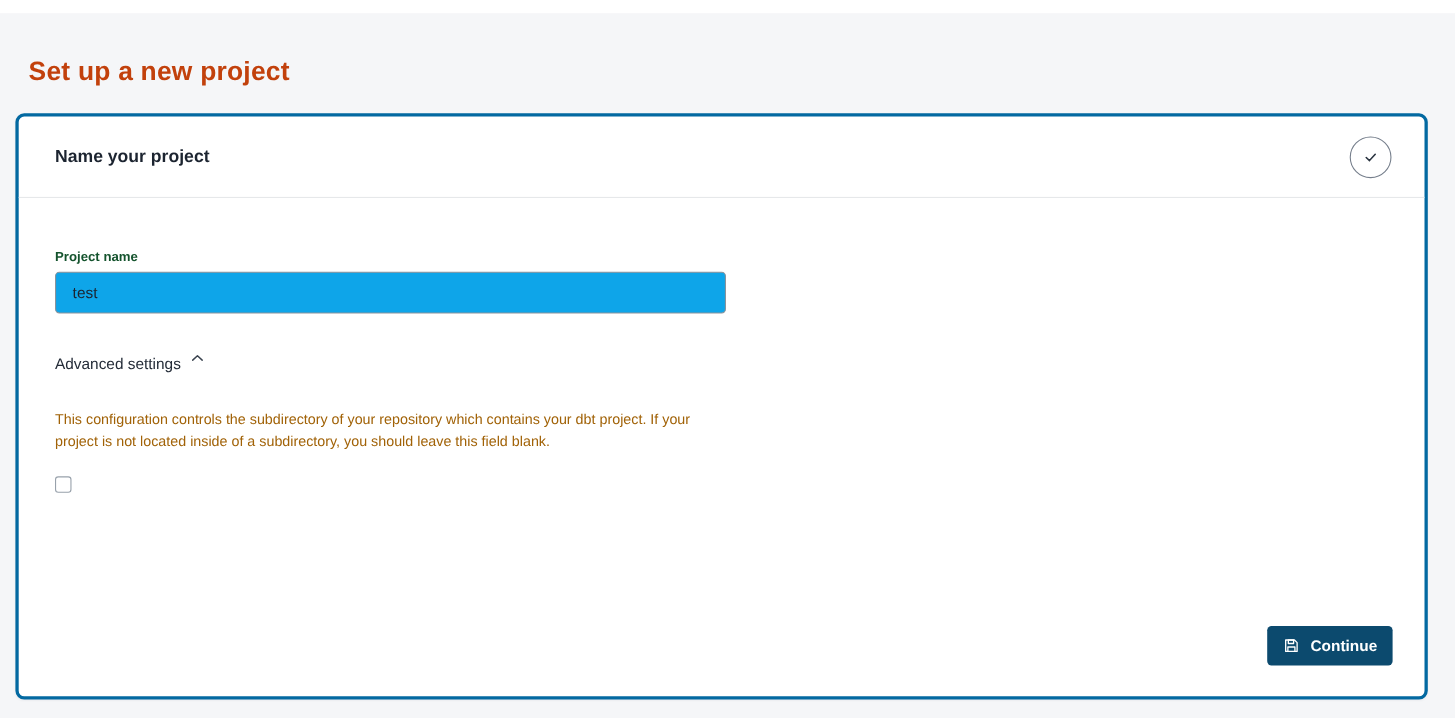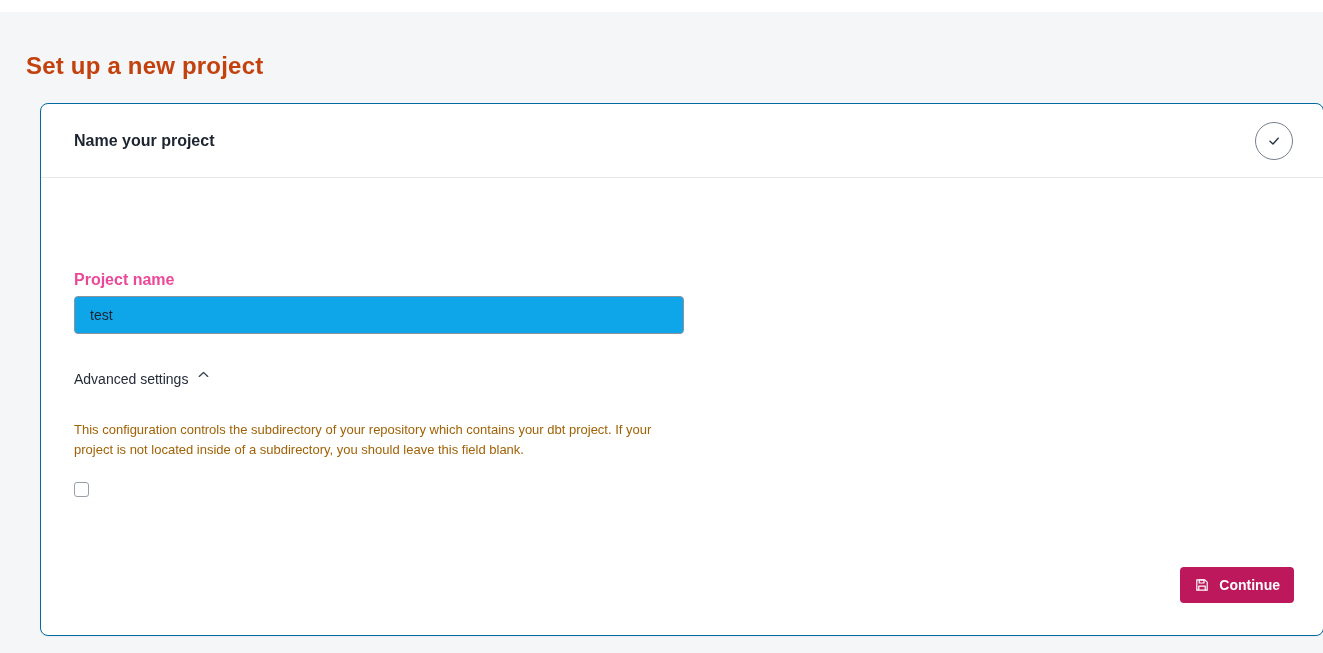--- a/index.html
+++ b/index.html
@@ -14,44 +14,44 @@
   .top-strip {
     position: absolute; top: 0; left: 0; right: 0;
     height: 12px; background: #ffffff;
   }
   .page-title {
     position: absolute; left: 26px; top: 52px;
     font-size: 24px; font-weight: 700; color: #c2410c;
     letter-spacing: 0.2px;
   }
   .card {
-    position: absolute; left: 40px; top: 103px;
+    position: absolute; left: 14px; top: 103px;
     width: 1284px; height: 533px;
     background: #ffffff;
-    border: 1px solid #0369a1;
+    border: 3px solid #0369a1;
     border-radius: 8px;
     box-shadow: 0 1px 2px rgba(20,30,40,0.04);
   }
   .card-header {
     height: 74px;
     display: flex; align-items: center; justify-content: space-between;
     padding: 0 30px 0 33px;
     border-bottom: 1px solid #e6e8ea;
   }
   .card-header-title { font-size: 16px; font-weight: 700; color: #1c2430; }
   .status-circle {
     width: 38px; height: 38px; border-radius: 50%;
     border: 1px solid #767f8c;
     display: flex; align-items: center; justify-content: center;
     background: #fff;
   }
   .card-body { padding: 46px 30px 0 33px; position: relative; height: 458px; }
   .field-label {
-    font-size: 16px; font-weight: 700; color: #ec4899;
-    margin-bottom: 7px; display: block; margin-top: 47px;
+    font-size: 12px; font-weight: 700; color: #14532d;
+    margin-bottom: 7px; display: block;
   }
   .text-input {
     width: 610px; height: 38px;
     border: 1px solid #8b939b; border-radius: 4px;
     padding: 0 15px;
     font-family: "Liberation Sans", sans-serif;
     font-size: 14px; color: #1c2430;
     background: #0ea5e9; outline: none; display: block;
   }
   .text-input::placeholder { color: #697683; opacity: 1; }
@@ -78,21 +78,21 @@
   }
   .checkbox-label { font-size: 13px; font-weight: 700; color: #222a36; line-height: 19px; }
   .checkbox-desc {
     margin-top: 2px; max-width: 570px;
     font-size: 13px; line-height: 20px; color: #5c6a76; font-weight: 400;
   }
   .continue-button {
     position: absolute; right: 29px; bottom: 33px;
     height: 36px; padding: 0 14px;
     display: inline-flex; align-items: center; gap: 9px;
-    background: #be185d; color: #ffffff;
+    background: #0c4a6e; color: #ffffff;
     border: none; border-radius: 4px;
     font-family: "Liberation Sans", sans-serif;
     font-size: 14px; font-weight: 700;
     cursor: pointer;
   }
   .icon svg { display: block; }
 </style>
 </head>
 <body>
 

